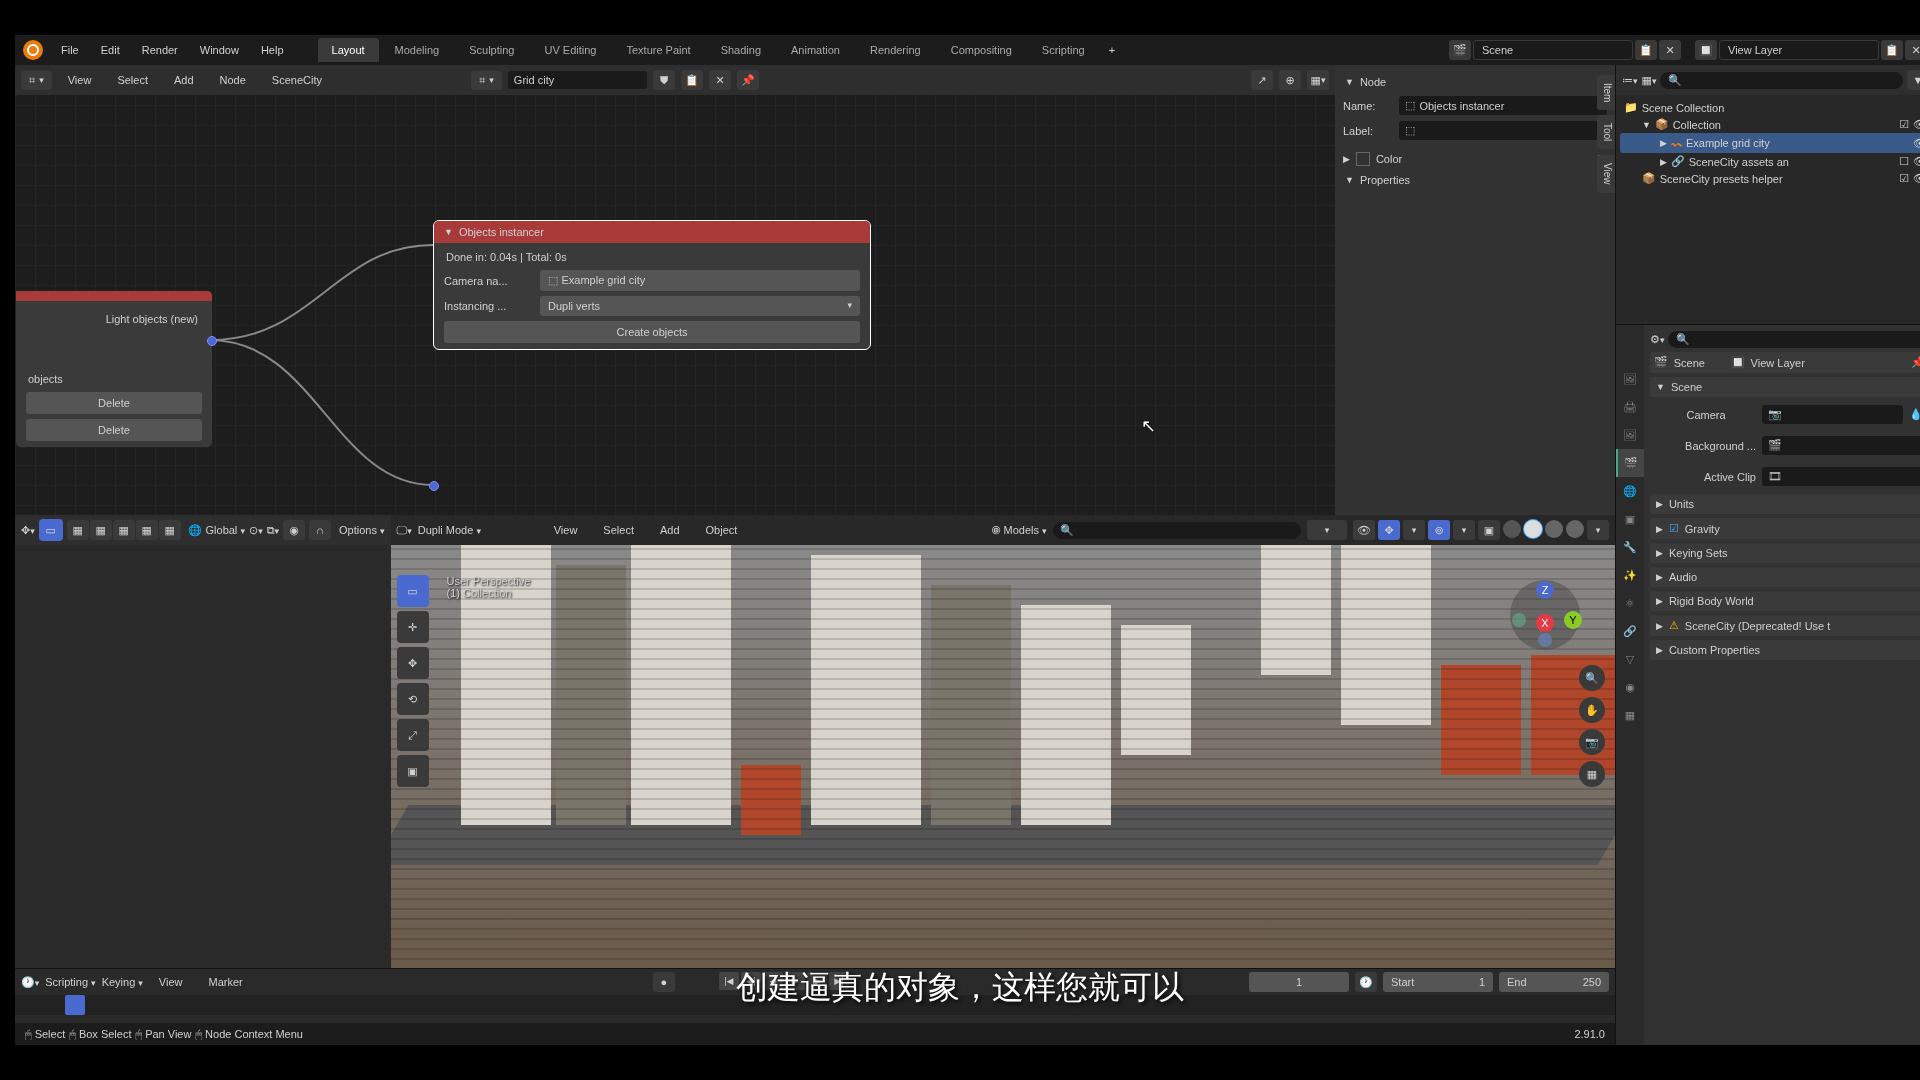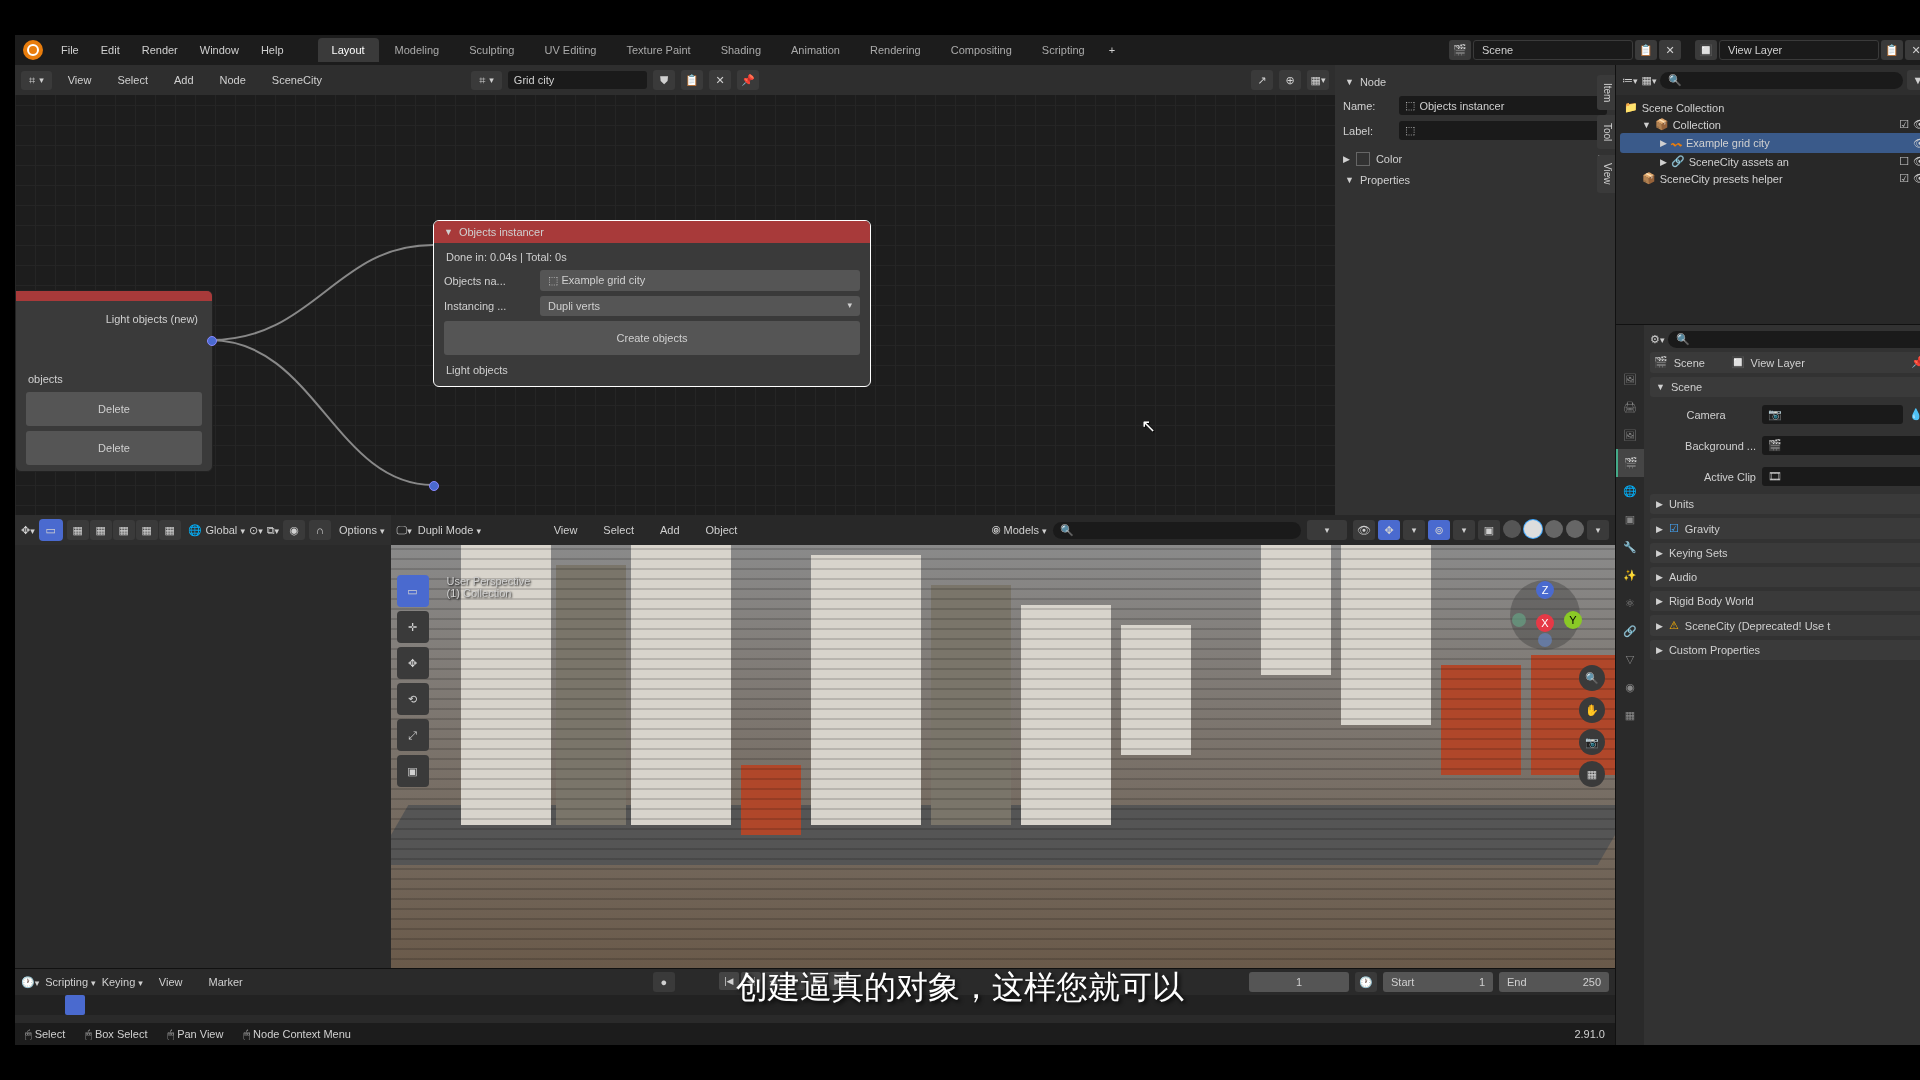--- a/index.html
+++ b/index.html
@@ -28,21 +28,21 @@
 .node-editor { flex: 1; background: #1d1d1d; position: relative; background-image: linear-gradient(#252525 1px, transparent 1px), linear-gradient(90deg, #252525 1px, transparent 1px); background-size: 20px 20px; }
 .node-header { position: absolute; top: 0; left: 0; right: 0; height: 30px; background: #2e2e2e; display: flex; align-items: center; padding: 0 6px; gap: 6px; z-index: 5; }
 .node-header .dropdown { background: #3a3a3a; border-radius: 3px; padding: 3px 8px; display: flex; align-items: center; gap: 4px; }
 
 .node-box { position: absolute; background: #3a3a3a; border-radius: 6px; border: 1px solid #222; }
 .node-box.selected { border: 1px solid #fff; }
 .node-title { background: #a83a3a; padding: 5px 10px; border-radius: 5px 5px 0 0; display: flex; align-items: center; }
 .node-body { padding: 6px 10px; display: flex; flex-direction: column; gap: 5px; }
 .node-row { display: flex; align-items: center; gap: 6px; }
 .node-field { background: #555; border-radius: 3px; padding: 4px 8px; flex: 1; display: flex; justify-content: space-between; }
-.node-btn { background: #555; border-radius: 3px; padding: 11px; text-align: center; cursor: pointer; }
+.node-btn { background: #555; border-radius: 3px; padding: 5px; text-align: center; cursor: pointer; }
 .socket { width: 10px; height: 10px; border-radius: 50%; background: #446; border: 1px solid #88f; position: absolute; }
 .socket.filled { background: #4a6acf; }
 
 svg.links { position: absolute; top: 0; left: 0; width: 100%; height: 100%; pointer-events: none; }
 
 .side-panel { width: 280px; background: #323232; padding: 8px; display: flex; flex-direction: column; gap: 6px; position: relative; }
 .side-tab { position: absolute; right: 0; width: 18px; background: #3a3a3a; writing-mode: vertical-rl; padding: 8px 2px; font-size: 10px; border-radius: 3px 0 0 3px; }
 .panel-header { display: flex; align-items: center; gap: 6px; padding: 2px; }
 .panel-row { display: flex; align-items: center; gap: 6px; }
 .panel-label { width: 50px; }
@@ -58,21 +58,21 @@
 .overlay-text { position: absolute; top: 60px; left: 56px; z-index: 6; color: #fff; text-shadow: 1px 1px 2px #000; }
 .gizmo { position: absolute; top: 60px; right: 30px; width: 80px; height: 80px; z-index: 6; }
 
 .timeline { height: 55px; background: #2a2a2a; border-top: 1px solid #111; display: flex; flex-direction: column; }
 .timeline-header { height: 26px; display: flex; align-items: center; padding: 0 6px; gap: 6px; }
 .play-controls { display: flex; gap: 2px; margin: 0 auto; }
 .play-btn { width: 20px; height: 18px; background: #444; border-radius: 2px; display: flex; align-items: center; justify-content: center; cursor: pointer; font-size: 9px; }
 .timeline-track { height: 20px; background: #222; position: relative; }
 .timeline-marker { position: absolute; left: 50px; top: 0; width: 20px; height: 100%; background: #4a6acf; border-radius: 2px; }
 
-.statusbar { height: 22px; background: #1c1c1c; display: flex; align-items: center; padding: 0 10px; gap: 20px; }
+.statusbar { height: 22px; background: #1c1c1c; display: flex; align-items: center; padding: 0 10px; gap: 4px; }
 
 .outliner { flex: 0 0 260px; background: #282828; border-bottom: 1px solid #111; display: flex; flex-direction: column; }
 .outliner-header { height: 30px; background: #2e2e2e; display: flex; align-items: center; padding: 0 6px; gap: 4px; }
 .outliner-search { flex: 1; background: #1a1a1a; border-radius: 10px; padding: 2px 8px; display: flex; align-items: center; gap: 4px; }
 .tree { padding: 4px; }
 .tree-row { display: flex; align-items: center; gap: 4px; padding: 2px 4px; }
 .tree-indent { width: 14px; }
 .tree-icons { margin-left: auto; display: flex; gap: 4px; color: #888; font-size: 10px; }
 .tree-row.selected { background: #3a5a8a; border-radius: 3px; }
 
@@ -181,34 +181,33 @@
           </div>
 
           <div class="node-box selected" style="left:418px; top:155px; width:438px">
             <div class="node-title">
               <span class="chevron" style="margin-right:6px">▼</span>
               <span>Objects instancer</span>
             </div>
             <div class="node-body">
               <div style="padding:2px">Done in: 0.04s | Total: 0s</div>
               <div class="node-row">
-                <span style="width:90px">Objects na...</span>
+                <span style="width:90px">Camera na...</span>
                 <div class="node-field">
                     <span>⬚ <span>Example grid city</span></span>
                   </div>
               </div>
               <div class="node-row">
                 <span style="width:90px">Instancing ...</span>
                 <div class="node-field">
                   <span>Dupli verts</span>
                   <span class="chevron">▾</span>
                 </div>
               </div>
               <div class="node-btn">Create objects</div>
-              <div style="padding:4px 2px">Light objects</div>
             </div>
             <div class="socket filled" style="left:-5px; top:260px"></div>
           </div>
         </div>
 
         <div class="side-panel">
           <div class="side-tab" style="top:10px">Item</div>
           <div class="side-tab" style="top:50px">Tool</div>
           <div class="side-tab" style="top:90px">View</div>
           <div class="panel-header">

